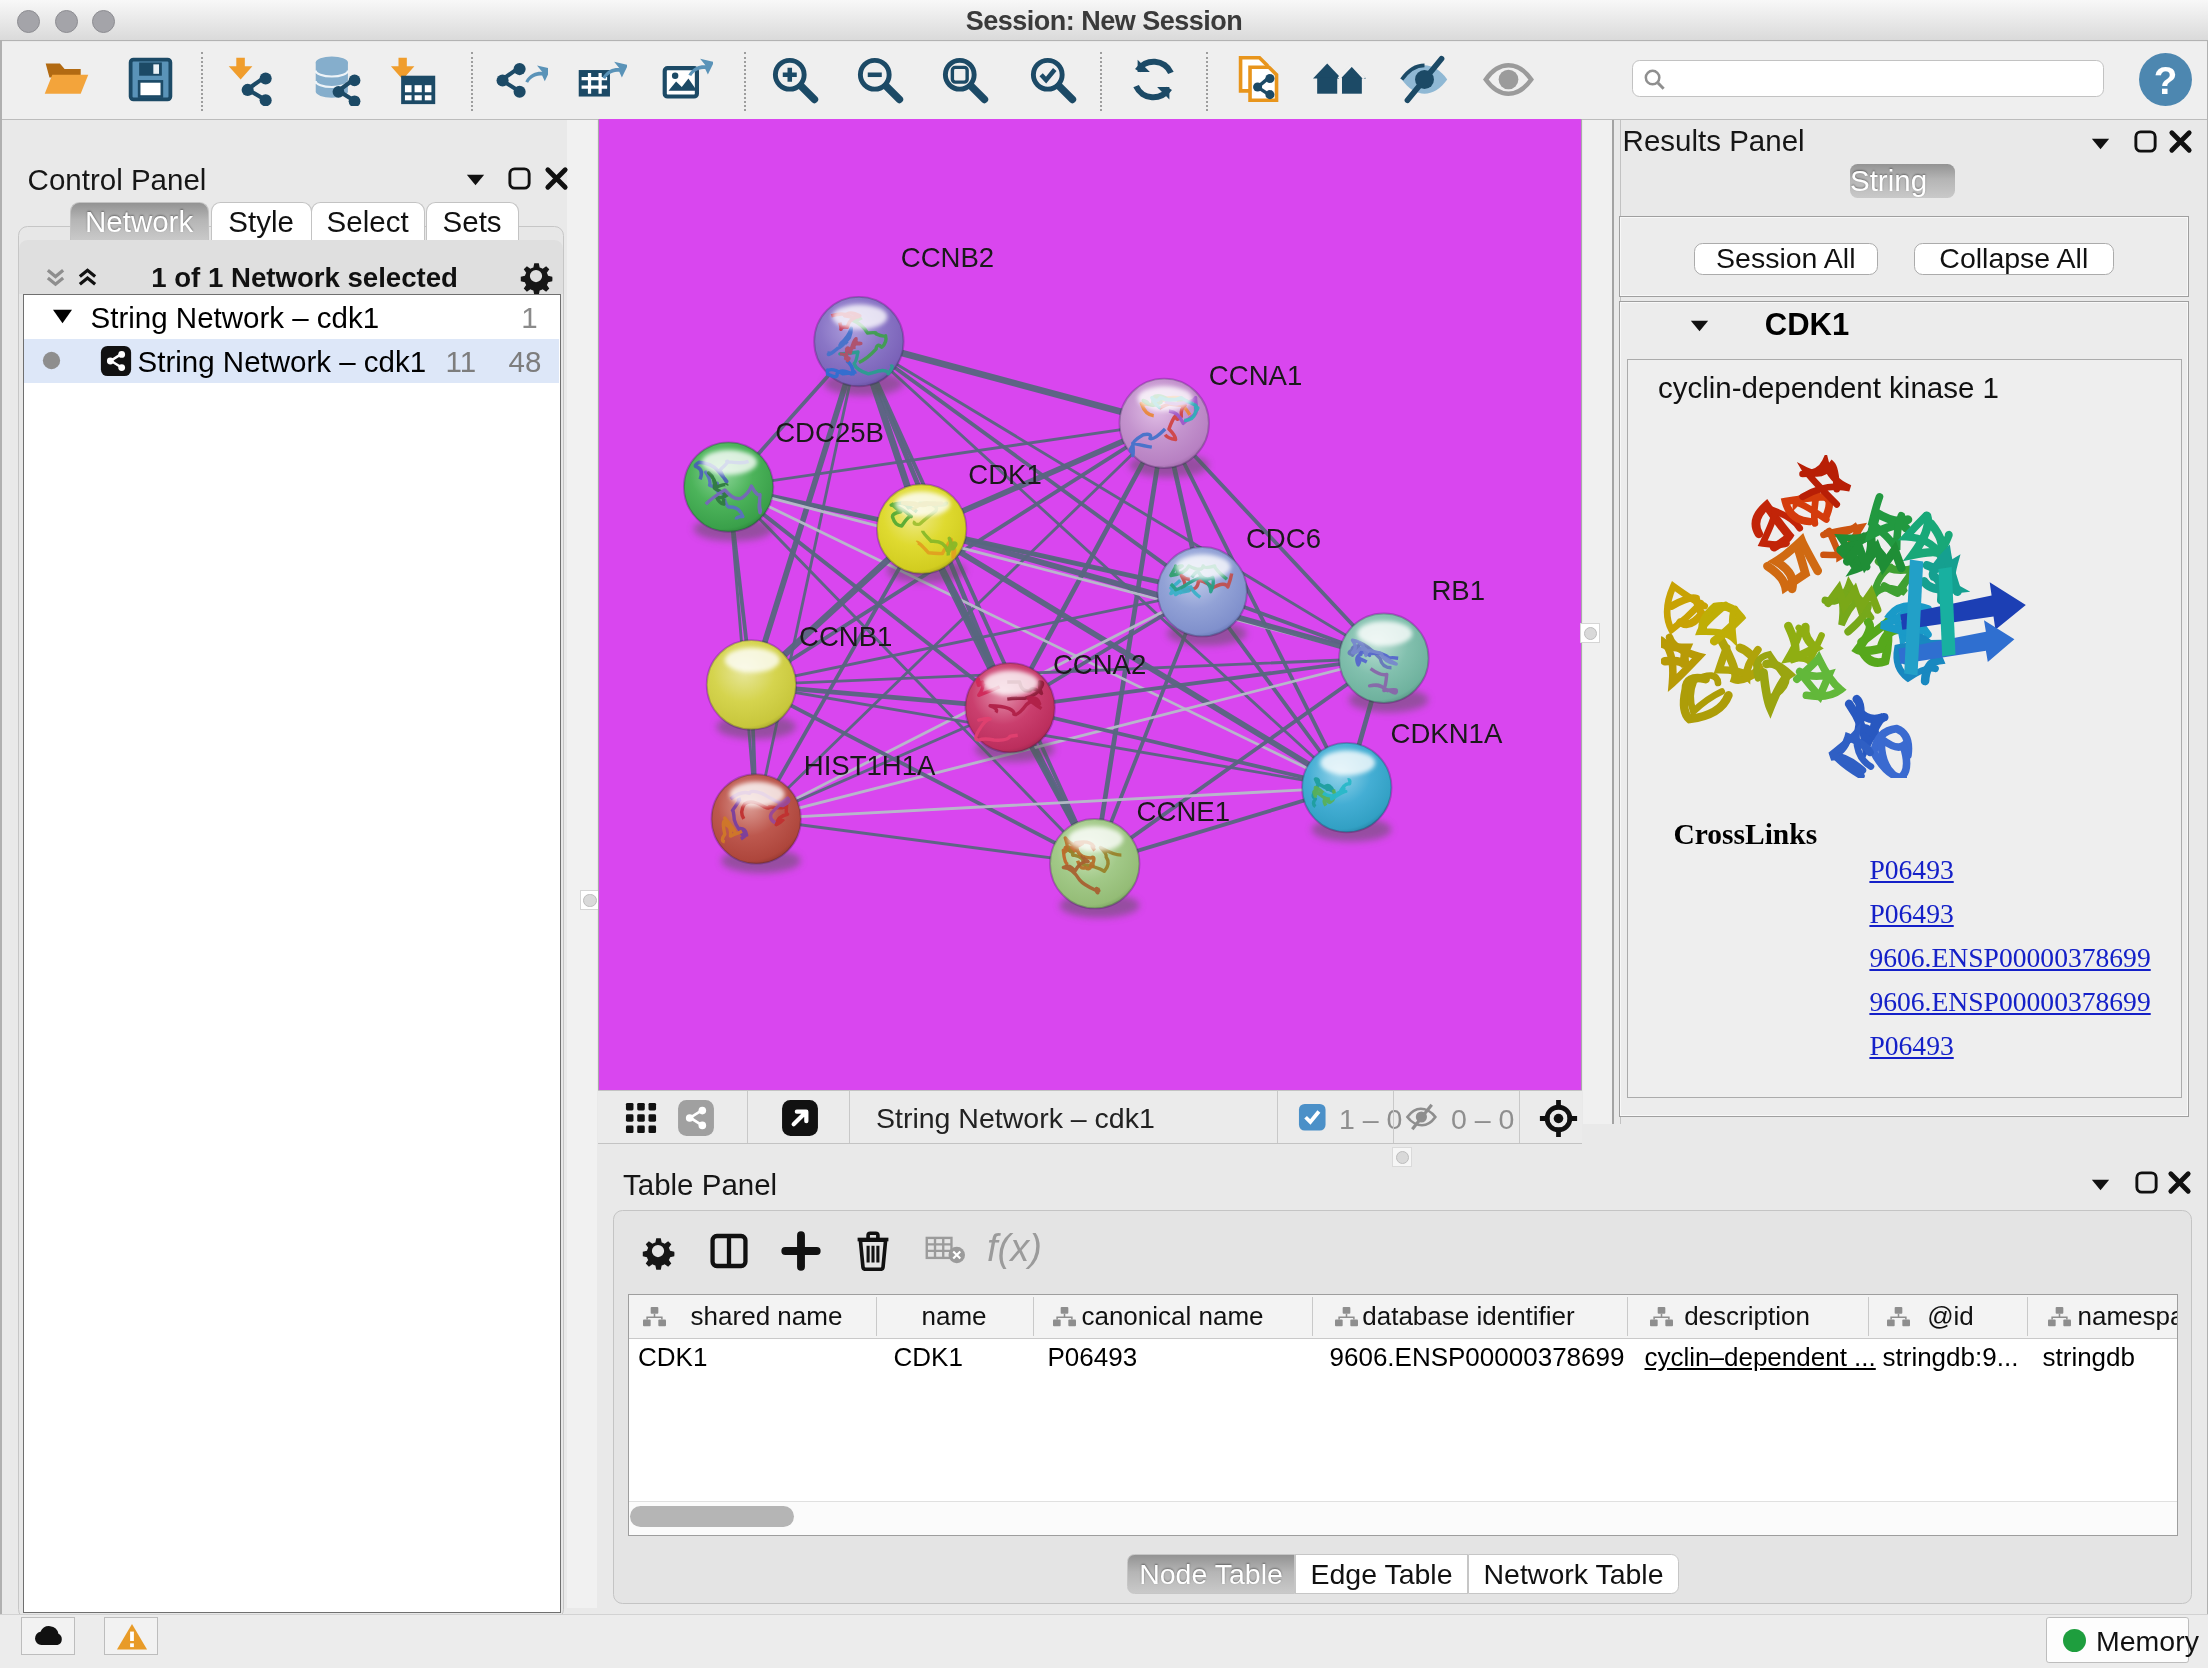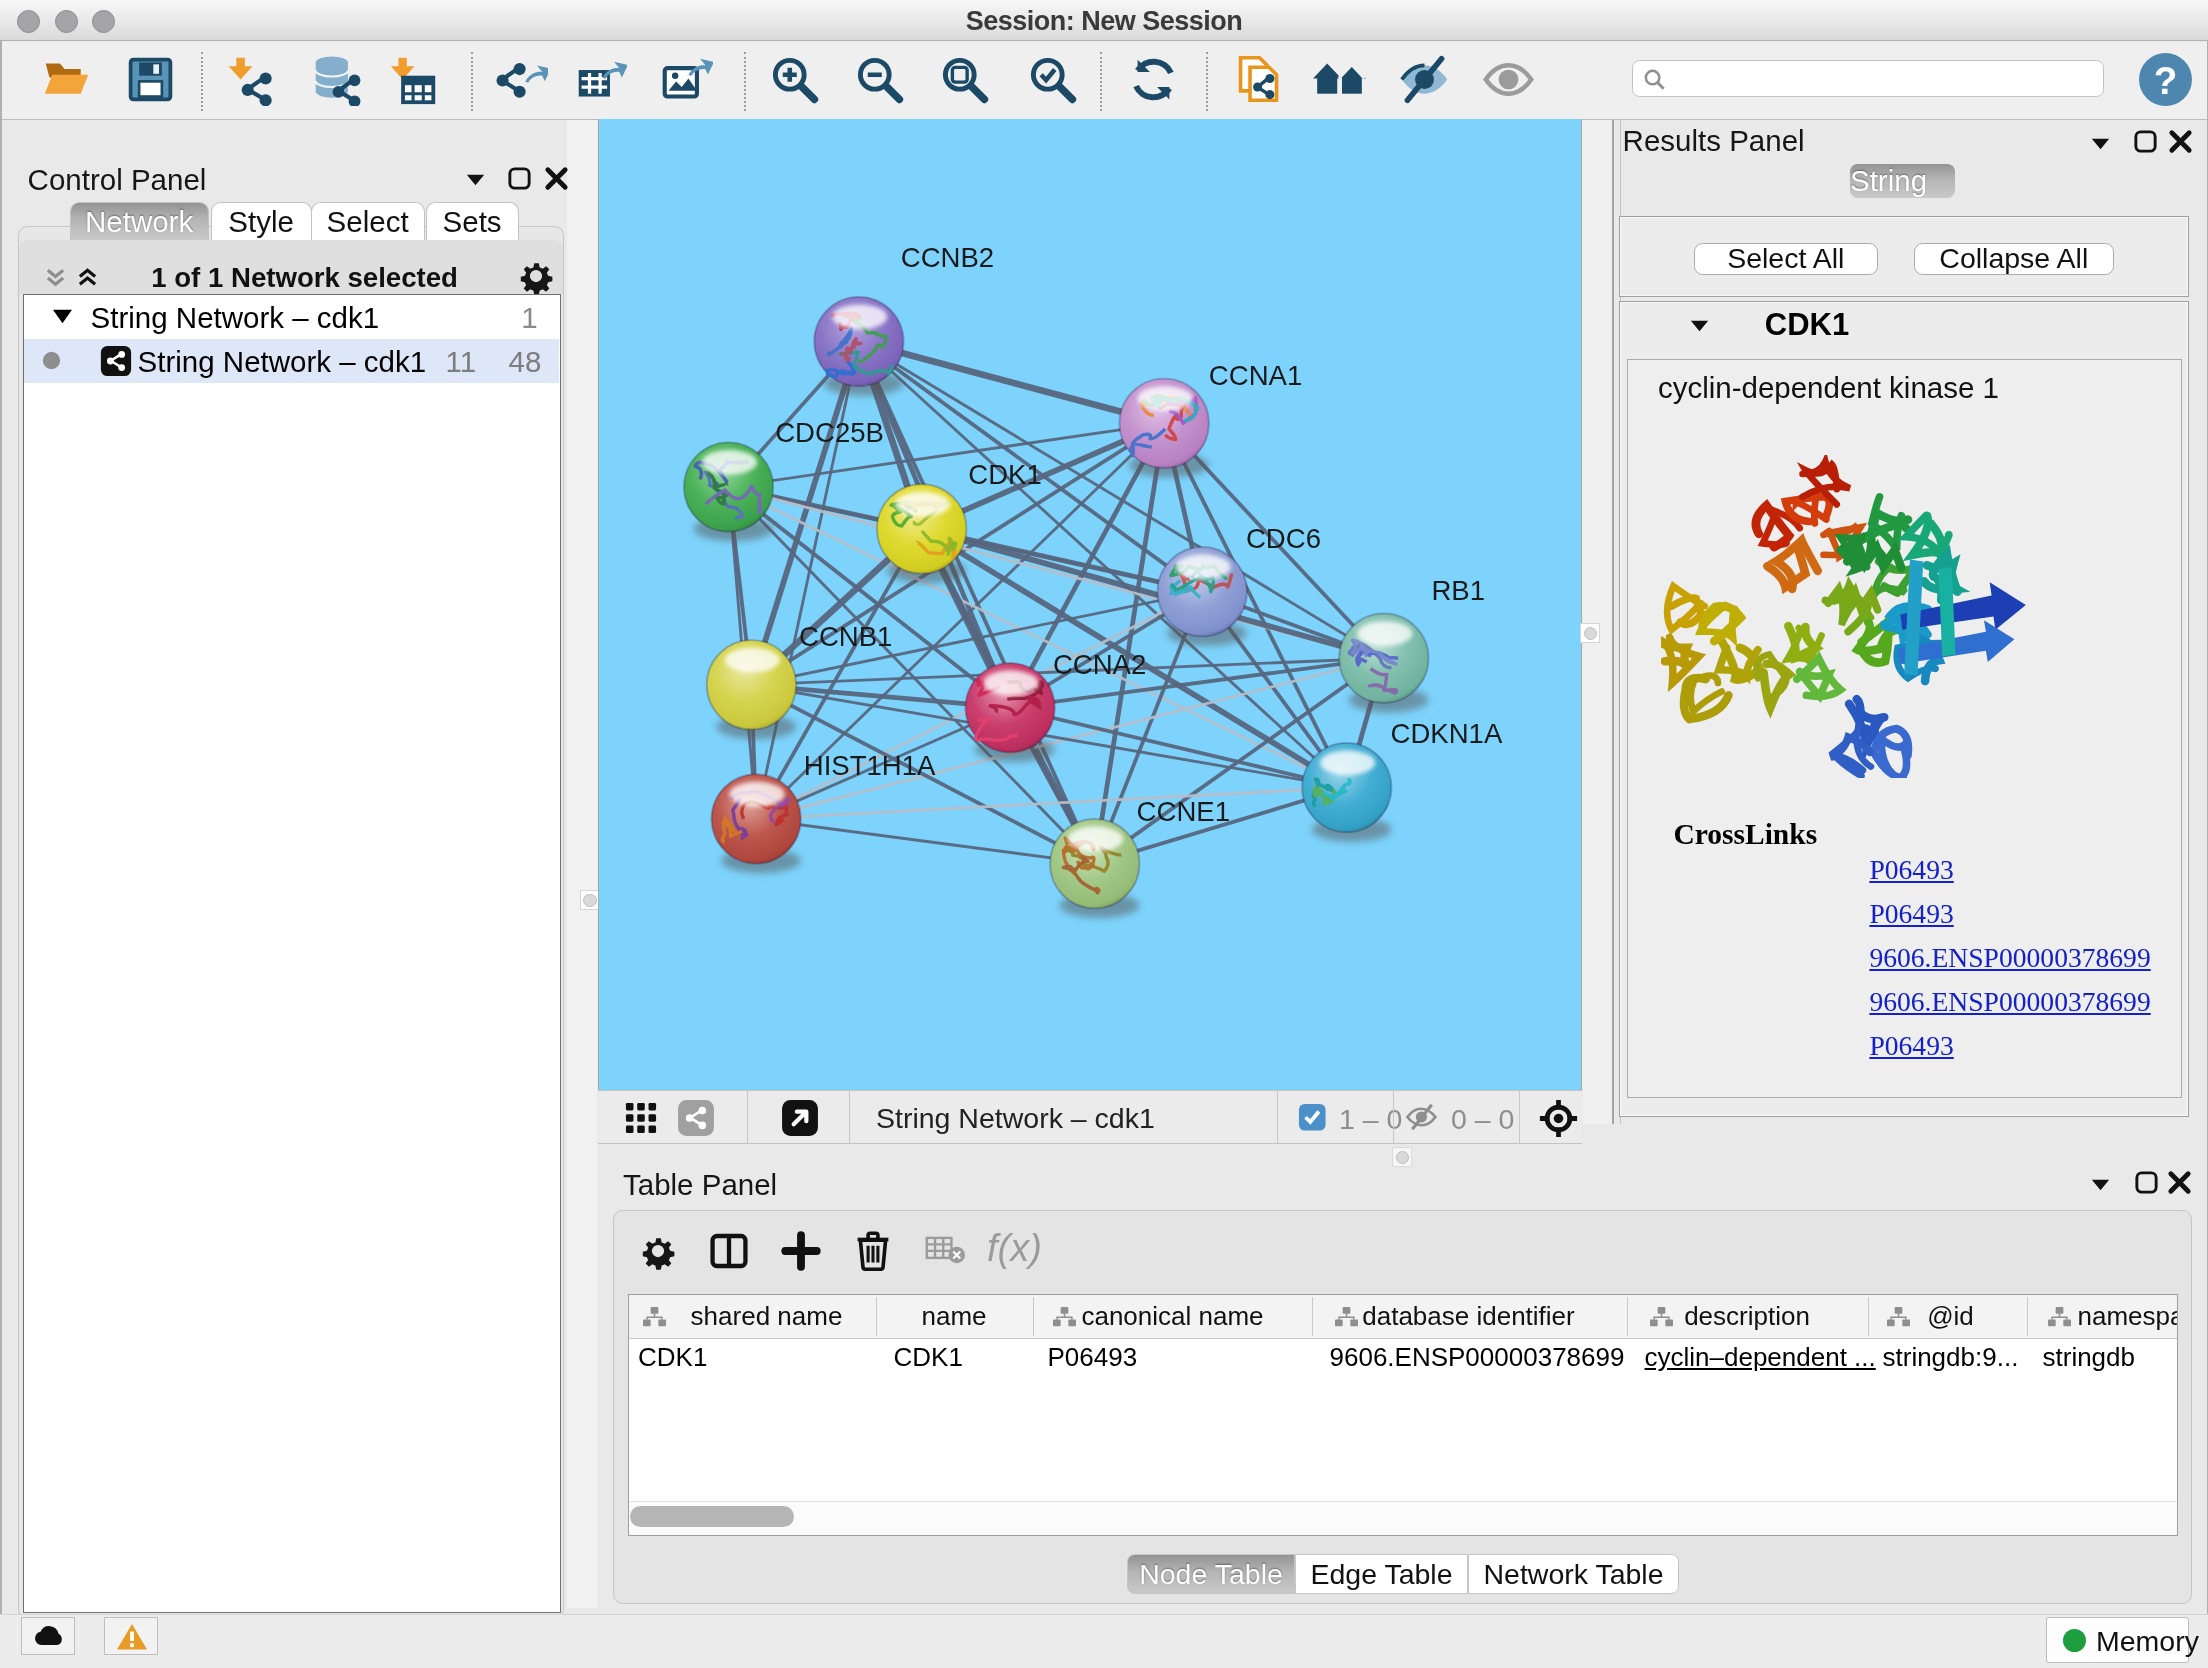--- a/index.html
+++ b/index.html
@@ -13,21 +13,21 @@
 #searchbox{left:1632px;top:18px;width:472px;height:37px;background:#fff;border:1.9px solid #c2c2c2;border-radius:7.6px;box-sizing:border-box;}
 
 .ptitle{font-size:29.5px;color:#161616;}
 
 #cp-tabs .tab{position:absolute;z-index:3;height:38px;box-sizing:border-box;border:1px solid #c3c3c3;border-bottom:none;border-radius:9.5px 9.5px 0 0;background:#fff;color:#111;font-size:29.5px;text-align:center;line-height:38px;}
 .tabsel{background:linear-gradient(#939393,#b5b5b5 45%,#c9c9c9)!important;color:#fff!important;text-shadow:0 -1px 1.9px rgba(0,0,0,.4);}
 #cp-content{left:18px;top:185px;width:546px;height:1393px;background:#e7e7e7;border:1px solid #c6c6c6;border-radius:9.5px;box-sizing:border-box;}
 #cp-bar{left:19px;top:200px;width:544px;height:54px;background:#dfdfdf;border-radius:8.6px 8.6px 0 0;}
 #cp-list{left:23px;top:254px;width:538px;height:1319px;background:#fff;border:1.9px solid #6f6f6f;box-sizing:border-box;}
 .row{position:absolute;left:0;width:535px;height:44px;font-size:29.5px;color:#000;}
-#netgraph{left:598px;top:119px;width:982px;height:971px;background:#7dd3fc;border-left:1px solid #a9a9a9;border-right:1px solid #a9a9a9;}
+#netgraph{left:598px;top:119px;width:982px;height:971px;background:#d946ef;border-left:1px solid #a9a9a9;border-right:1px solid #a9a9a9;}
 #netbar{left:598px;top:1090px;width:984px;height:54px;background:#ebebeb;border-top:1px solid #c3c3c3;border-bottom:1px solid #c3c3c3;box-sizing:border-box;}
 .nbdiv{top:1091px;width:1px;height:52px;background:#c8c8c8;}
 
 #rp{left:1614px;top:120px;width:585px;height:1002px;}
 .panelbox{position:absolute;background:#ececec;border:1px solid #9f9f9f;box-shadow:inset 0 0 0 1px #f8f8f8;}
 .btn{position:absolute;background:#fff;border:1.9px solid #ababab;border-radius:8.6px;font-size:28.5px;color:#111;text-align:center;box-sizing:border-box;}
 .serif{font-family:"Liberation Serif",serif;}
 .link{color:#1420c8;text-decoration:underline;}
 #tbl{left:628px;top:1294px;width:1550px;height:242px;background:#fff;border:1px solid #9e9e9e;box-sizing:border-box;overflow:hidden;}
 #tblhead{position:absolute;left:0;top:0;width:1784px;height:43px;background:#f3f3f3;border-bottom:1px solid #c9c9c9;}
@@ -577,21 +577,21 @@
       <path d="M4 8h18l-9 11z" fill="#111"></path>
     </svg>
   <svg class="abs" style="left:518px;top:7.6px" width="27" height="27" viewBox="0 0 28 28">
       <rect x="4" y="4" width="20" height="20" rx="5" fill="none" stroke="#111" stroke-width="3"></rect>
     </svg>
   <svg class="abs" style="left:553px;top:7.6px" width="27" height="27" viewBox="0 0 28 28">
       <path d="M5 5L23 23M23 5L5 23" stroke="#111" stroke-width="5" stroke-linecap="round"></path>
     </svg>
   <div class="abs tabsel" style="left:236px;top:44px;width:105px;height:34px;border-radius:7.6px;font-size:29.5px;text-align:left;line-height:34px;">String</div>
   <div class="panelbox" style="left:4.8px;top:96px;width:568px;height:79px;">
-    <div class="btn" style="left:74px;top:26px;width:184px;height:32px;line-height:29.5px;">Select All</div>
+    <div class="btn" style="left:74px;top:26px;width:184px;height:32px;line-height:29.5px;">Session All</div>
     <div class="btn" style="left:294px;top:26px;width:200px;height:32px;line-height:29.5px;">Collapse All</div>
   </div>
   <div class="panelbox" style="left:4.8px;top:181px;width:568px;height:814px;">
     <svg class="abs" style="left:67px;top:10.5px" width="25" height="25" viewBox="0 0 26 26">
         <path d="M4 8h18l-9 11z" fill="#111"></path>
       </svg>
     <div class="abs" style="left:145px;top:4.8px;width:190px;font-size:31px;font-weight:bold;color:#000;">CDK1</div>
     <div class="abs" style="left:7.6px;top:57px;width:553px;height:737px;background:#eeeeee;border:1px solid #ababab;">
       <div class="abs" style="left:29.5px;top:11.4px;font-size:29.5px;color:#111;">cyclin-dependent kinase 1</div>
       <svg class="abs" style="left:33px;top:95px" width="380" height="323" viewBox="0 0 400 340">

